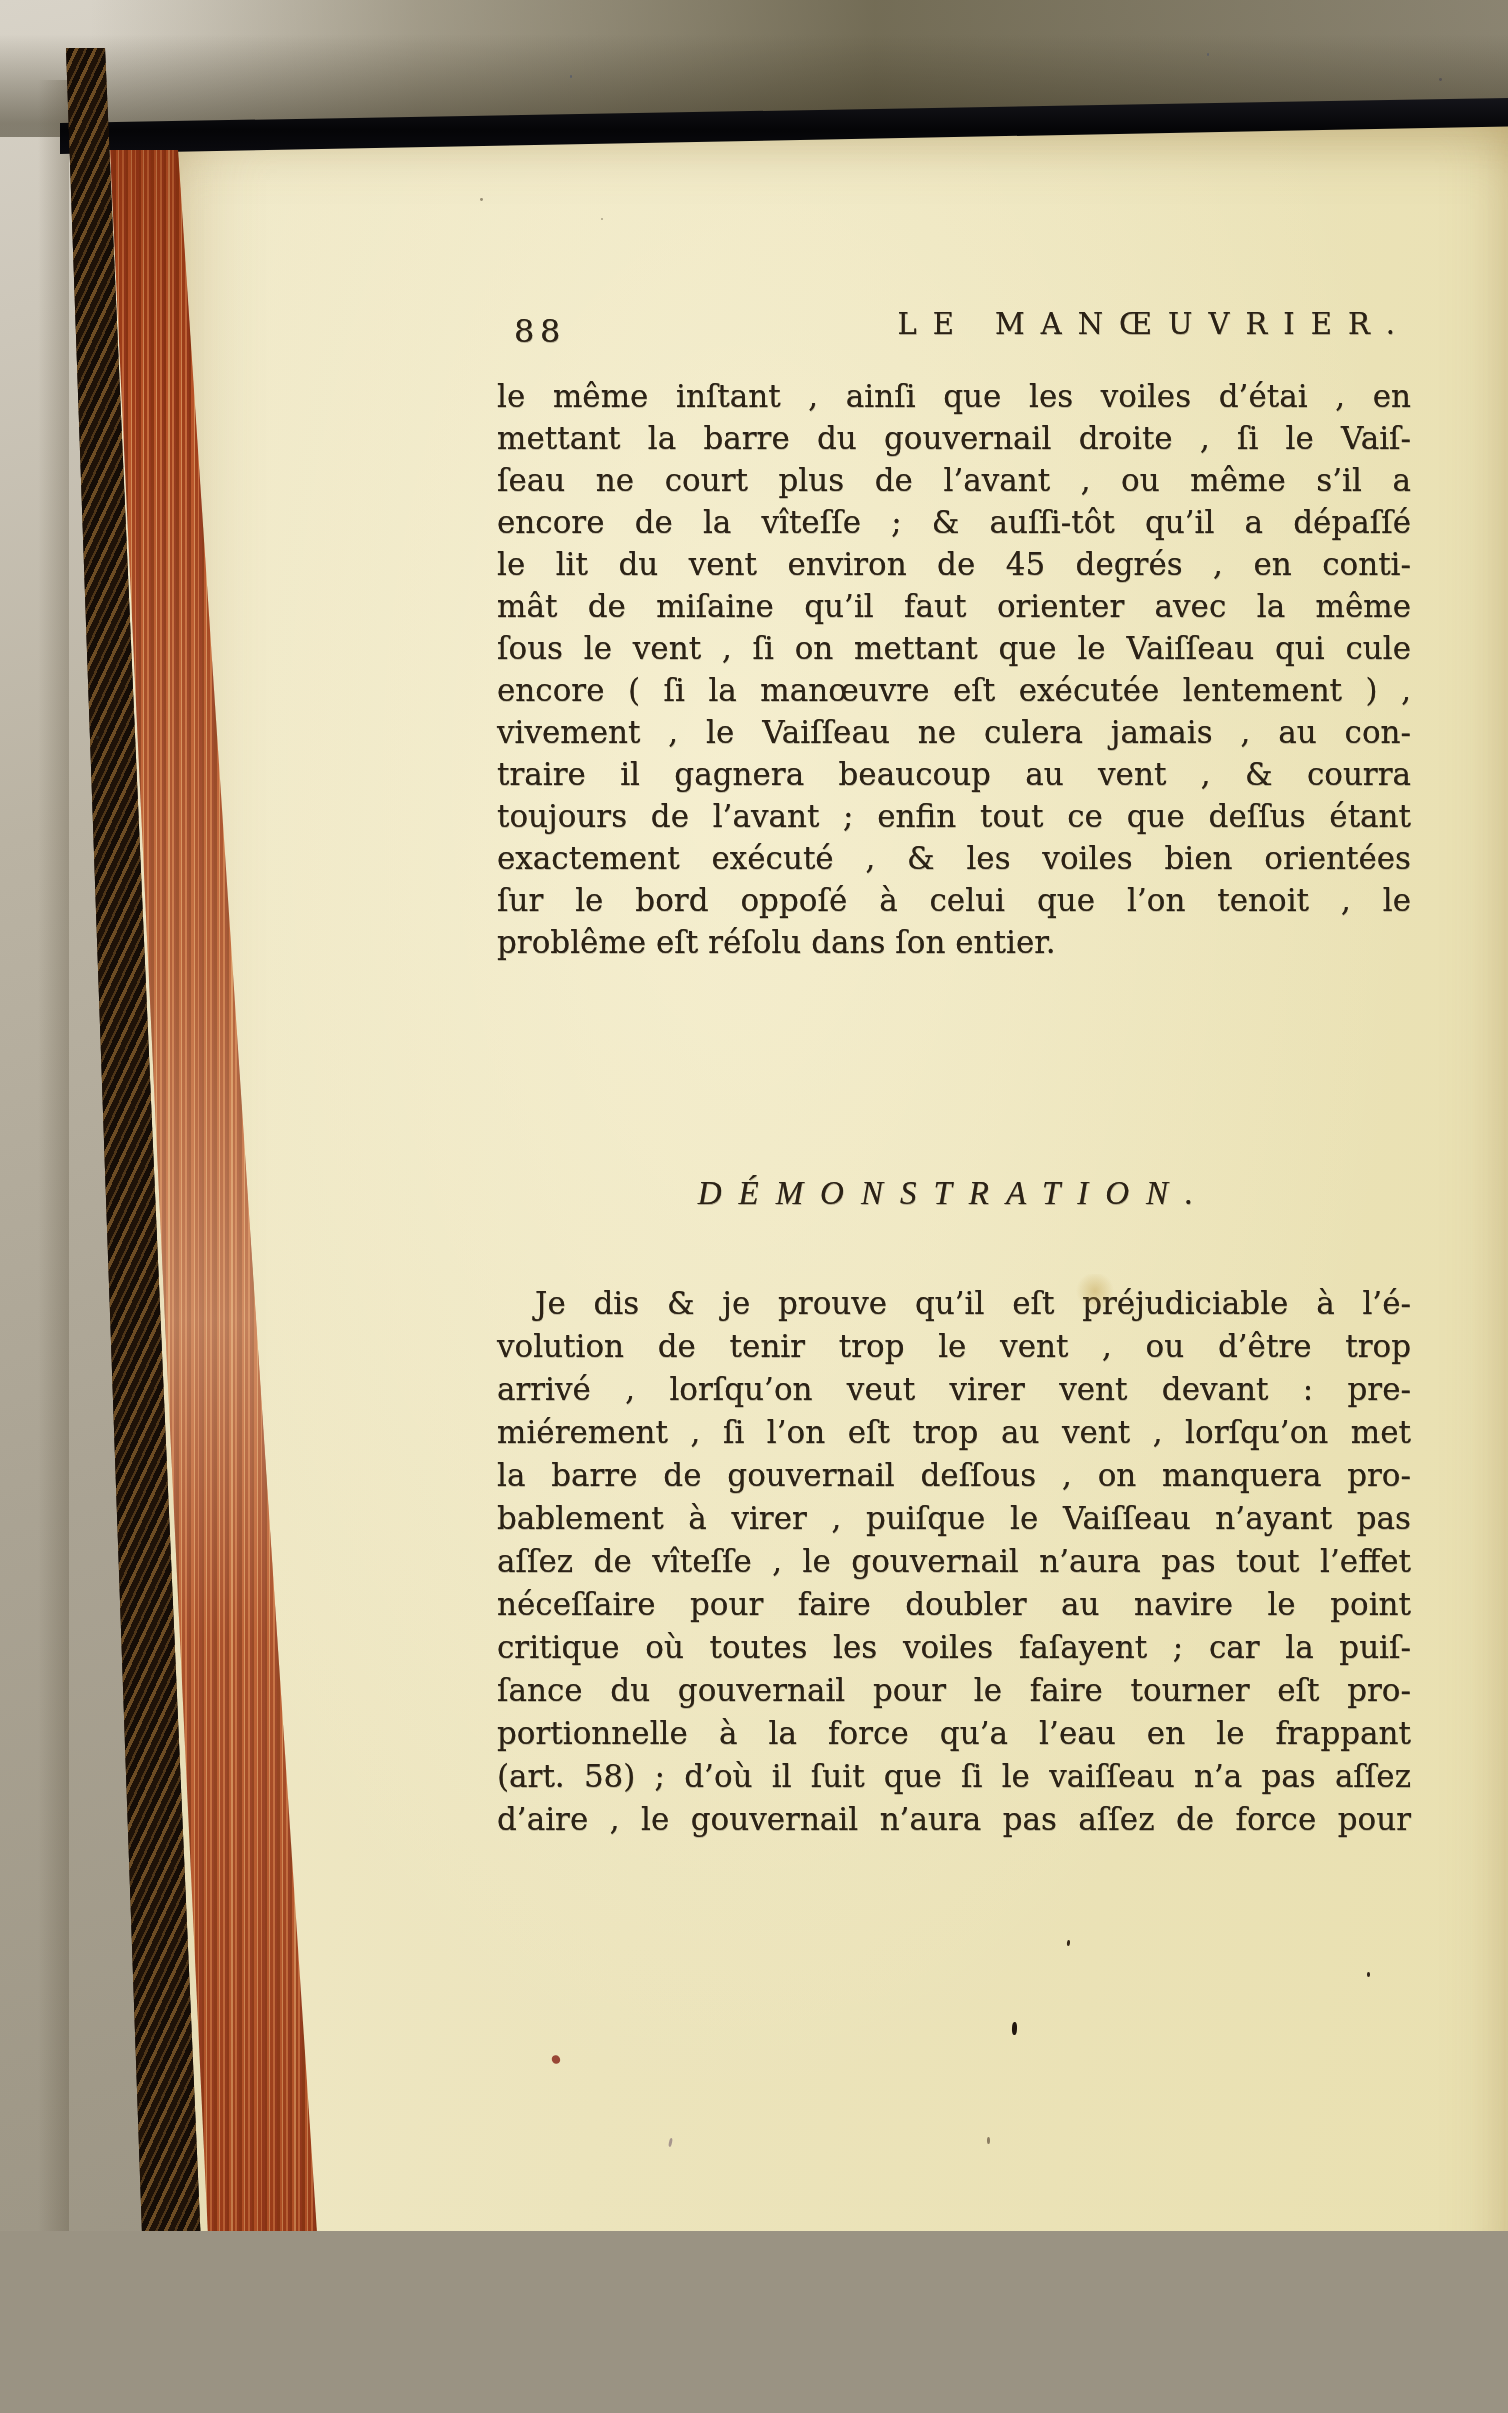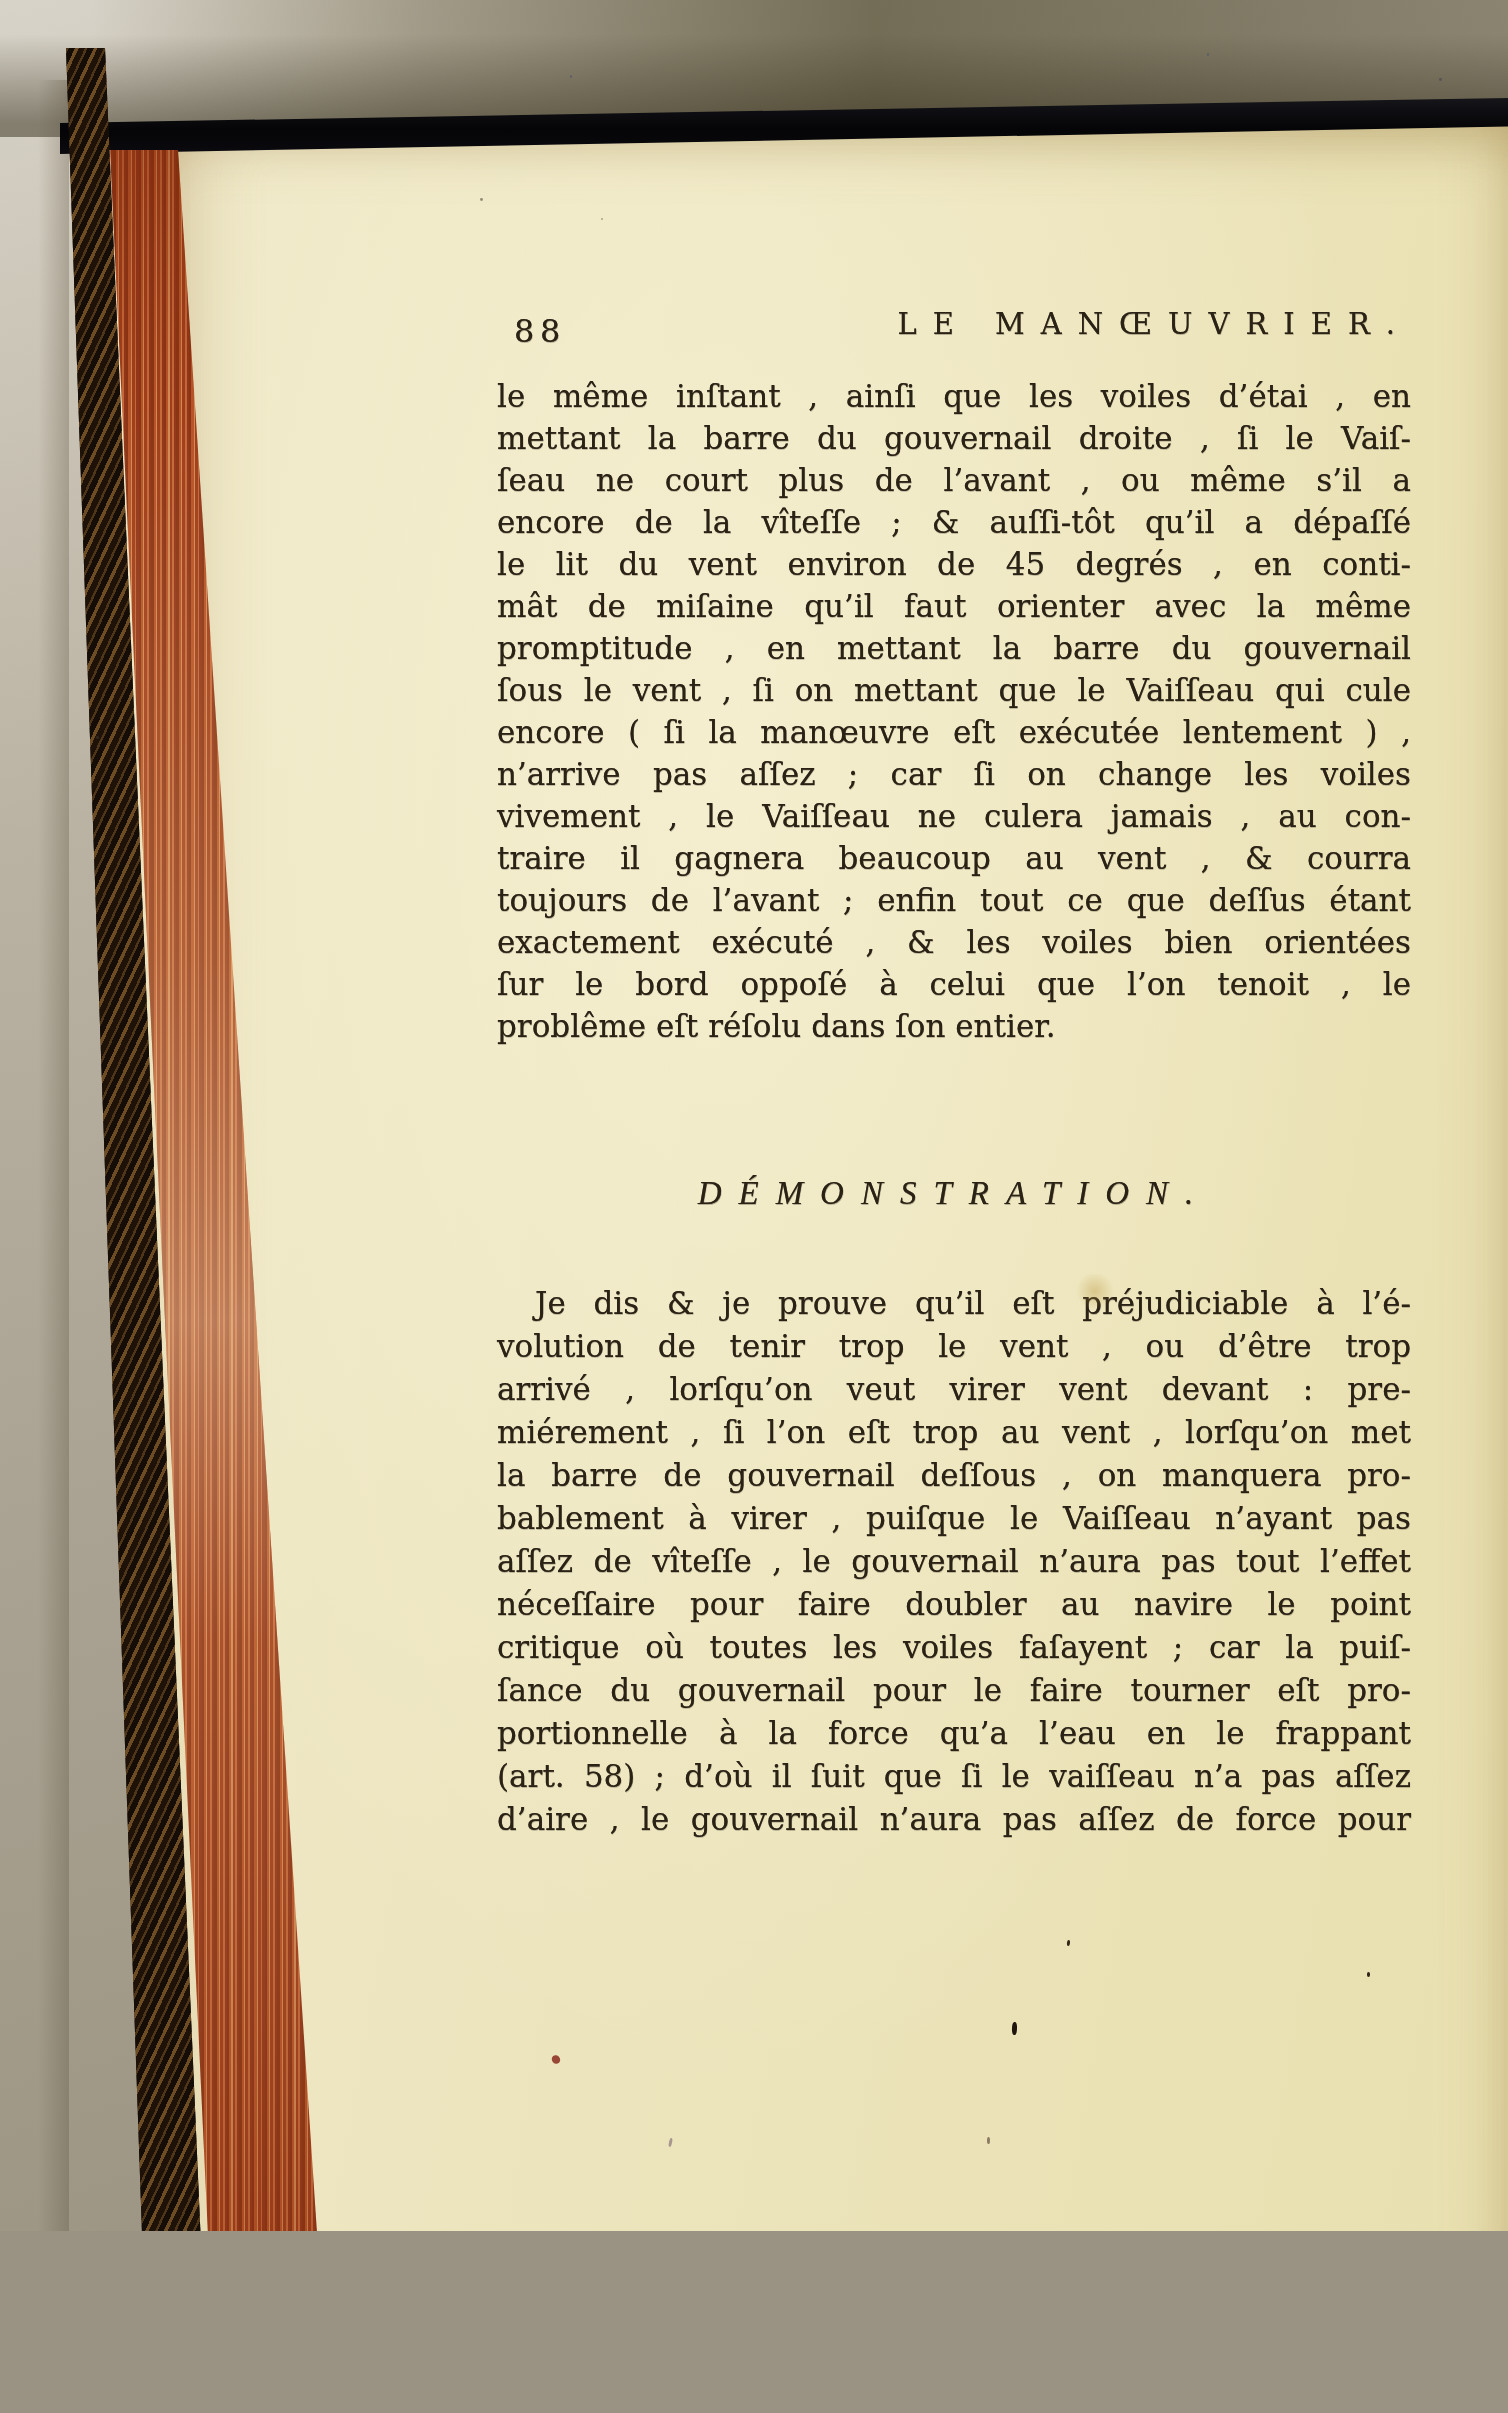--- a/index.html
+++ b/index.html
@@ -110,24 +110,22 @@
       <span class="rtitle">LE MANŒUVRIER.</span>
     </div>
 
     <div class="blk para1">
       <div class="line">le même inſtant , ainſi que les voiles d’étai , en</div>
       <div class="line">mettant la barre du gouvernail droite , ſi le Vaiſ-</div>
       <div class="line">ſeau ne court plus de l’avant , ou même s’il a</div>
       <div class="line">encore de la vîteſſe ; &amp; auſſi-tôt qu’il a dépaſſé</div>
       <div class="line">le lit du vent environ de 45 degrés , en conti-</div>
       <div class="line">mât de miſaine qu’il faut orienter avec la même</div>
-      <div class="line">promptitude , en mettant la barre du gouvernail</div>
       <div class="line">ſous le vent , ſi on mettant que le Vaiſſeau qui cule</div>
       <div class="line">encore ( ſi la manœuvre eſt exécutée lentement ) ,</div>
-      <div class="line">n’arrive pas aſſez ; car ſi on change les voiles</div>
       <div class="line">vivement , le Vaiſſeau ne culera jamais , au con-</div>
       <div class="line">traire il gagnera beaucoup au vent , &amp; courra</div>
       <div class="line">toujours de l’avant ; enfin tout ce que deſſus étant</div>
       <div class="line">exactement exécuté , &amp; les voiles bien orientées</div>
       <div class="line">ſur le bord oppoſé à celui que l’on tenoit , le</div>
       <div class="line noj">problême eſt réſolu dans ſon entier.</div>
     </div>
 
     <div class="blk heading">DÉMONSTRATION.</div>
 

